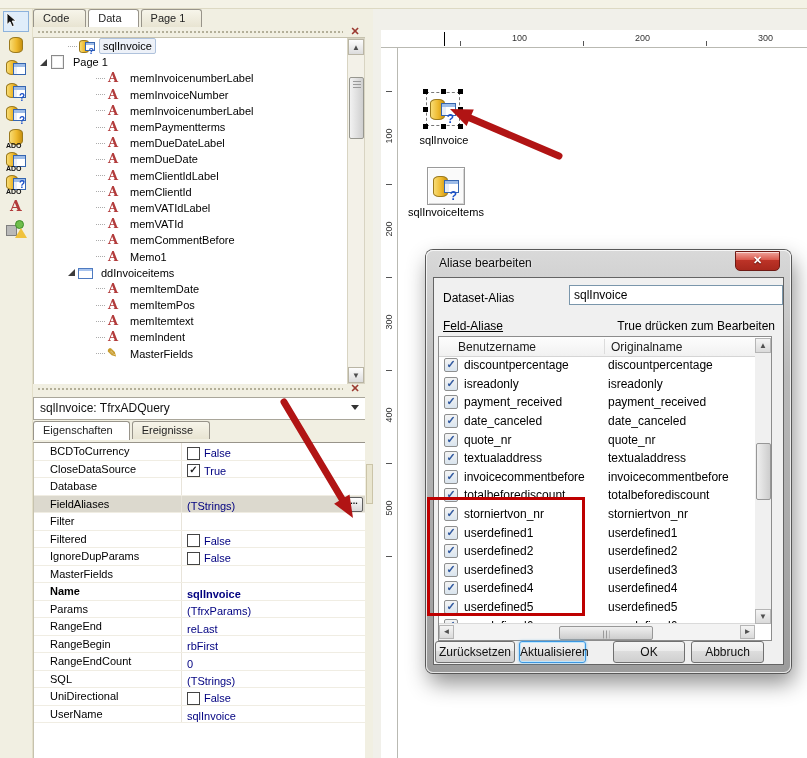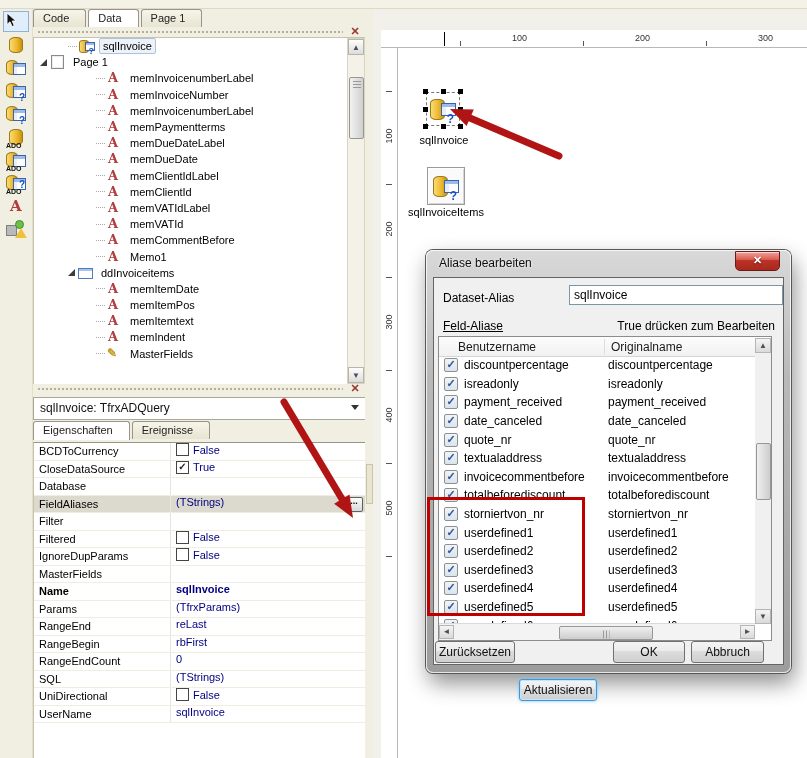--- a/index.html
+++ b/index.html
@@ -56,21 +56,21 @@
              color:#4F4F4F;font-size:8px;text-align:center;line-height:15px;}
   .sb .thumb{position:absolute;left:1px;width:13px;background:linear-gradient(90deg,#F2F2F2,#CFCFCF);border:1px solid #97978F;border-radius:2px;}
   
   #combo{left:33px;top:397px;width:331px;height:21px;background:#fff;border:1px solid #A9A69A;}
   #combo .txt{position:absolute;left:6px;top:3px;font-size:12px;color:#111;}
   #combo .arr{position:absolute;right:6px;top:7px;width:0;height:0;border-left:4px solid transparent;border-right:4px solid transparent;border-top:5px solid #333;}
   
   #insptabs{left:33px;top:421px;width:331px;height:21px;}
   
   #pgrid{left:33px;top:442px;width:331px;height:316px;background:#fff;border:1px solid #C6C2AE;border-top:1px solid #98948A;overflow:hidden;}
-  .prow{position:relative;height:16.5px;border-bottom:1px solid #F0EDE3;display:flex;align-items:flex-start;}
+  .prow{position:relative;height:16.5px;border-bottom:1px solid #F0EDE3;display:flex;align-items:flex-end;padding-left:11px;}
   .prow.sel{background:#DCD9CE;}
   .pname{width:131px;padding-left:5px;border-right:1px solid #E8E4DA;height:100%;display:flex;align-items:center;flex:none;overflow:hidden;}
   .pval{padding-left:5px;color:#000080;display:flex;align-items:center;flex:1;overflow:hidden;}
   .pcheck{width:11px;height:11px;border:1px solid #444;background:#fff;margin-right:4px;flex:none;
           font-size:10px;line-height:10px;text-align:center;color:#1a1a1a;font-weight:bold;}
   .bold{font-weight:bold;}
   .pbtn{position:absolute;right:2px;top:1.5px;width:16px;height:13px;background:linear-gradient(#FDFDFD,#D8D8D8);
         border:1px solid #5F5F5F;border-radius:2px;font-size:9px;font-weight:bold;line-height:7px;text-align:center;color:#111;}
   
   #vsplit{left:365px;top:9px;width:8px;height:749px;background:#F1EFE2;}
@@ -638,21 +638,21 @@
         <div id="fhscroll">
           <span class="harrow" style="left:0;">◄</span>
           <span class="harrow" style="right:0;">►</span>
           <span id="fhthumb">
               <span class="gripmarks" style="transform:rotate(90deg);top:4px;"></span>
             </span>
         </div>
       </div>
 
       <span class="dbtn" style="left:1px;top:363px;width:80px;">Zurücksetzen</span>
-      <span class="dbtn focus" style="left:85px;top:363px;width:78px;margin-top:38px;">Aktualisieren</span>
+      <span class="dbtn focus" style="left:85px;top:363px;width:67px;">Aktualisieren</span>
       <span class="dbtn" style="left:179px;top:363px;width:72px;">OK</span>
       <span class="dbtn" style="left:257px;top:363px;width:73px;">Abbruch</span>
     </div>
   </div>
 
   <div id="redrect" class="abs"></div>
 
   <svg id="arrowlayer" class="abs" width="807" height="758">
     <g>
       <line x1="559" y1="156" x2="470" y2="118" stroke="#B11414" stroke-width="7" stroke-linecap="round"></line>

